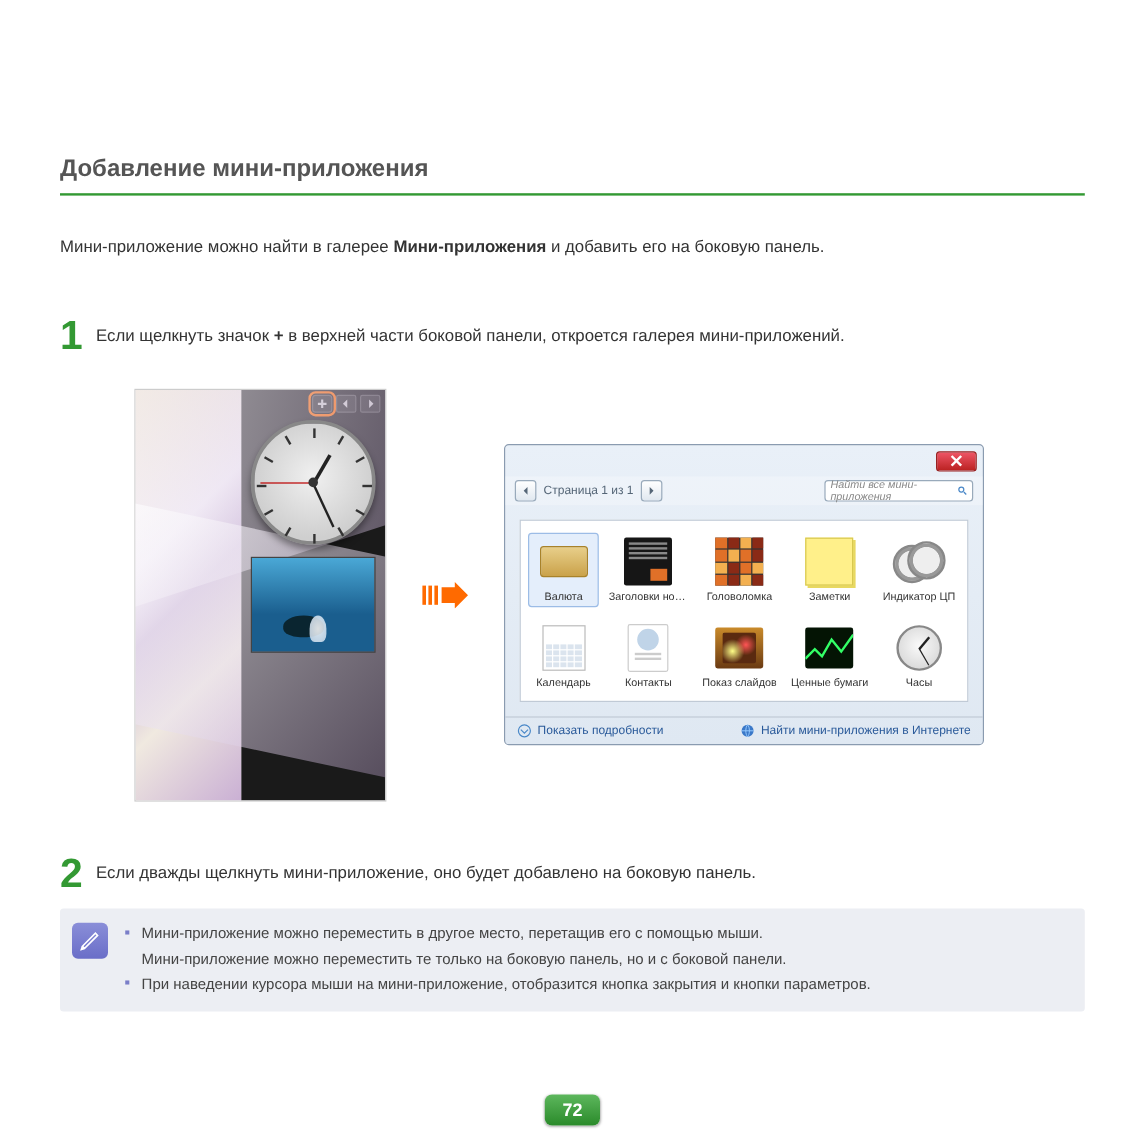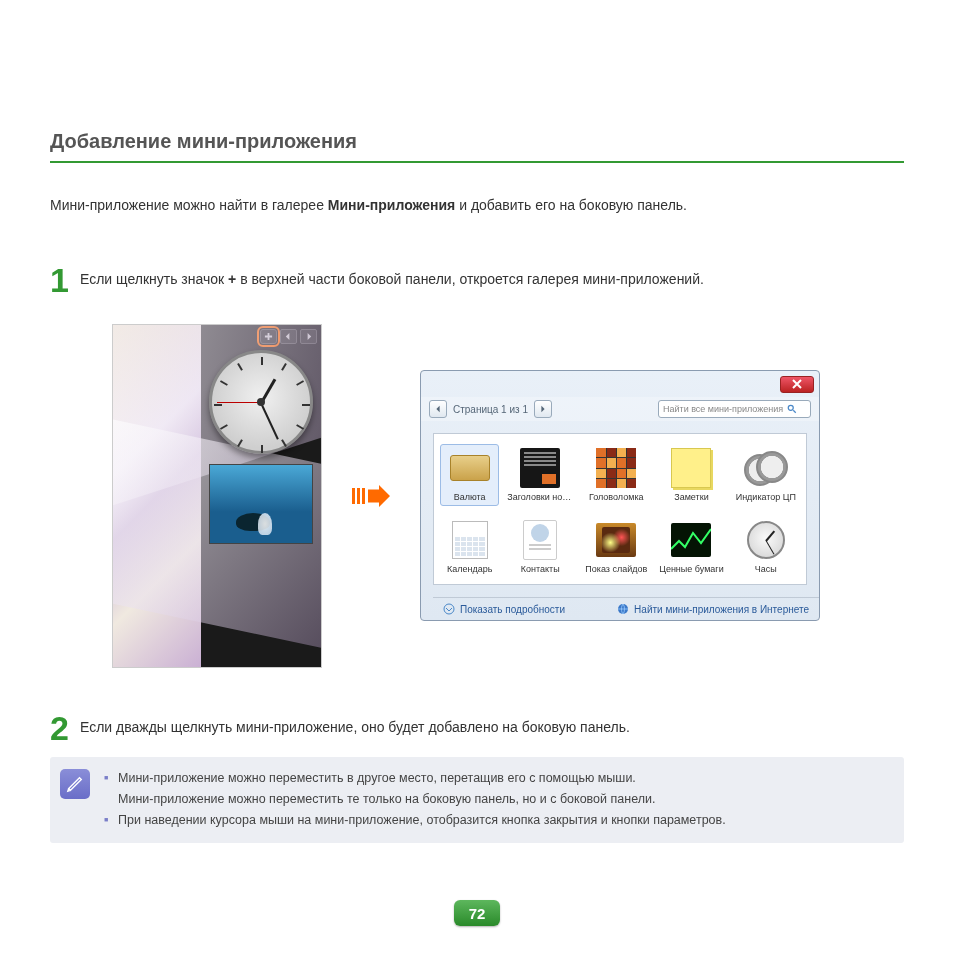--- a/index.html
+++ b/index.html
@@ -162,24 +162,24 @@
   }
   .navbtn {
     width:18px;height:18px;border:1px solid #9ab;border-radius:3px;
     background:linear-gradient(#fff,#e0e8f0);
     display:flex;align-items:center;justify-content:center;
   }
   .navbtn svg{width:8px;height:8px;fill:#567;}
   .pageinfo { color:#567; font-size:10px; }
   .searchbox {
     margin-left:auto;
-    width: 153px; height:18px;
+    width: 124px; height:18px;
     background:#fff;border:1px solid #9ab;border-radius:3px;
     display:flex;align-items:center;padding:0 4px;gap:4px;
-    color:#888;
+    color:#888;font-style:italic;
   }
   .searchbox svg{width:10px;height:10px;fill:#4a88c8;}
 
   .gadgets {
     background:#fff;
     margin: 12px;
     border:1px solid #c0cad6;
     padding: 10px 6px 6px;
     display:grid;
     grid-template-columns: repeat(5, 1fr);
@@ -222,21 +222,20 @@
   .ic-stocks svg{position:absolute;inset:0;width:100%;height:100%;}
   .ic-clock { width:38px;height:38px;border-radius:50%;background:radial-gradient(circle at 50% 45%,#fafafa,#d0d0d0);border:2px solid #888;position:relative; }
   .ic-clock::before{content:"";position:absolute;left:50%;top:50%;width:13px;height:2px;background:#222;transform-origin:left;transform:rotate(-50deg);}
   .ic-clock::after{content:"";position:absolute;left:50%;top:50%;width:16px;height:1px;background:#222;transform-origin:left;transform:rotate(60deg);}
 
   .gallery .statusbar {
     display:flex;align-items:center;justify-content:space-between;
     padding:5px 10px;font-size:10px;
     border-top:1px solid #c0cad6;
     color:#2a5a9a;
-    margin-left:12px;
   }
   .statusbar .lnk { display:flex;align-items:center;gap:5px;cursor:pointer; }
   .statusbar svg{width:12px;height:12px;}
 
   
   .tip {
     display:flex;
     background:#eceef3;
     border-radius:3px;
     padding:12px 18px 12px 10px;
@@ -249,21 +248,21 @@
   }
   .tip-icon svg{width:18px;height:18px;stroke:#fff;fill:none;stroke-width:1.5;}
   .tip ul { list-style:none; font-size:12.5px; color:#444; }
   .tip li { position:relative; padding-left:14px; margin-bottom:2px; line-height:1.5; }
   .tip li::before { content:"■"; position:absolute; left:0; font-size:7px; color:#7a7ec8; top:4px; }
   .tip li.cont::before { content:""; }
 
   
   .pgnum {
     position:absolute;
-    left:50%; bottom:28px;
+    left:50%; bottom:16px;
     transform:translateX(-50%);
     width:46px;height:26px;
     background:linear-gradient(#5db75d,#2a8a2a);
     border-radius:6px;
     color:#fff;font-weight:bold;font-size:15px;
     display:flex;align-items:center;justify-content:center;
     box-shadow:0 1px 2px rgba(0,0,0,.3);
   }
 </style>
 </head>

